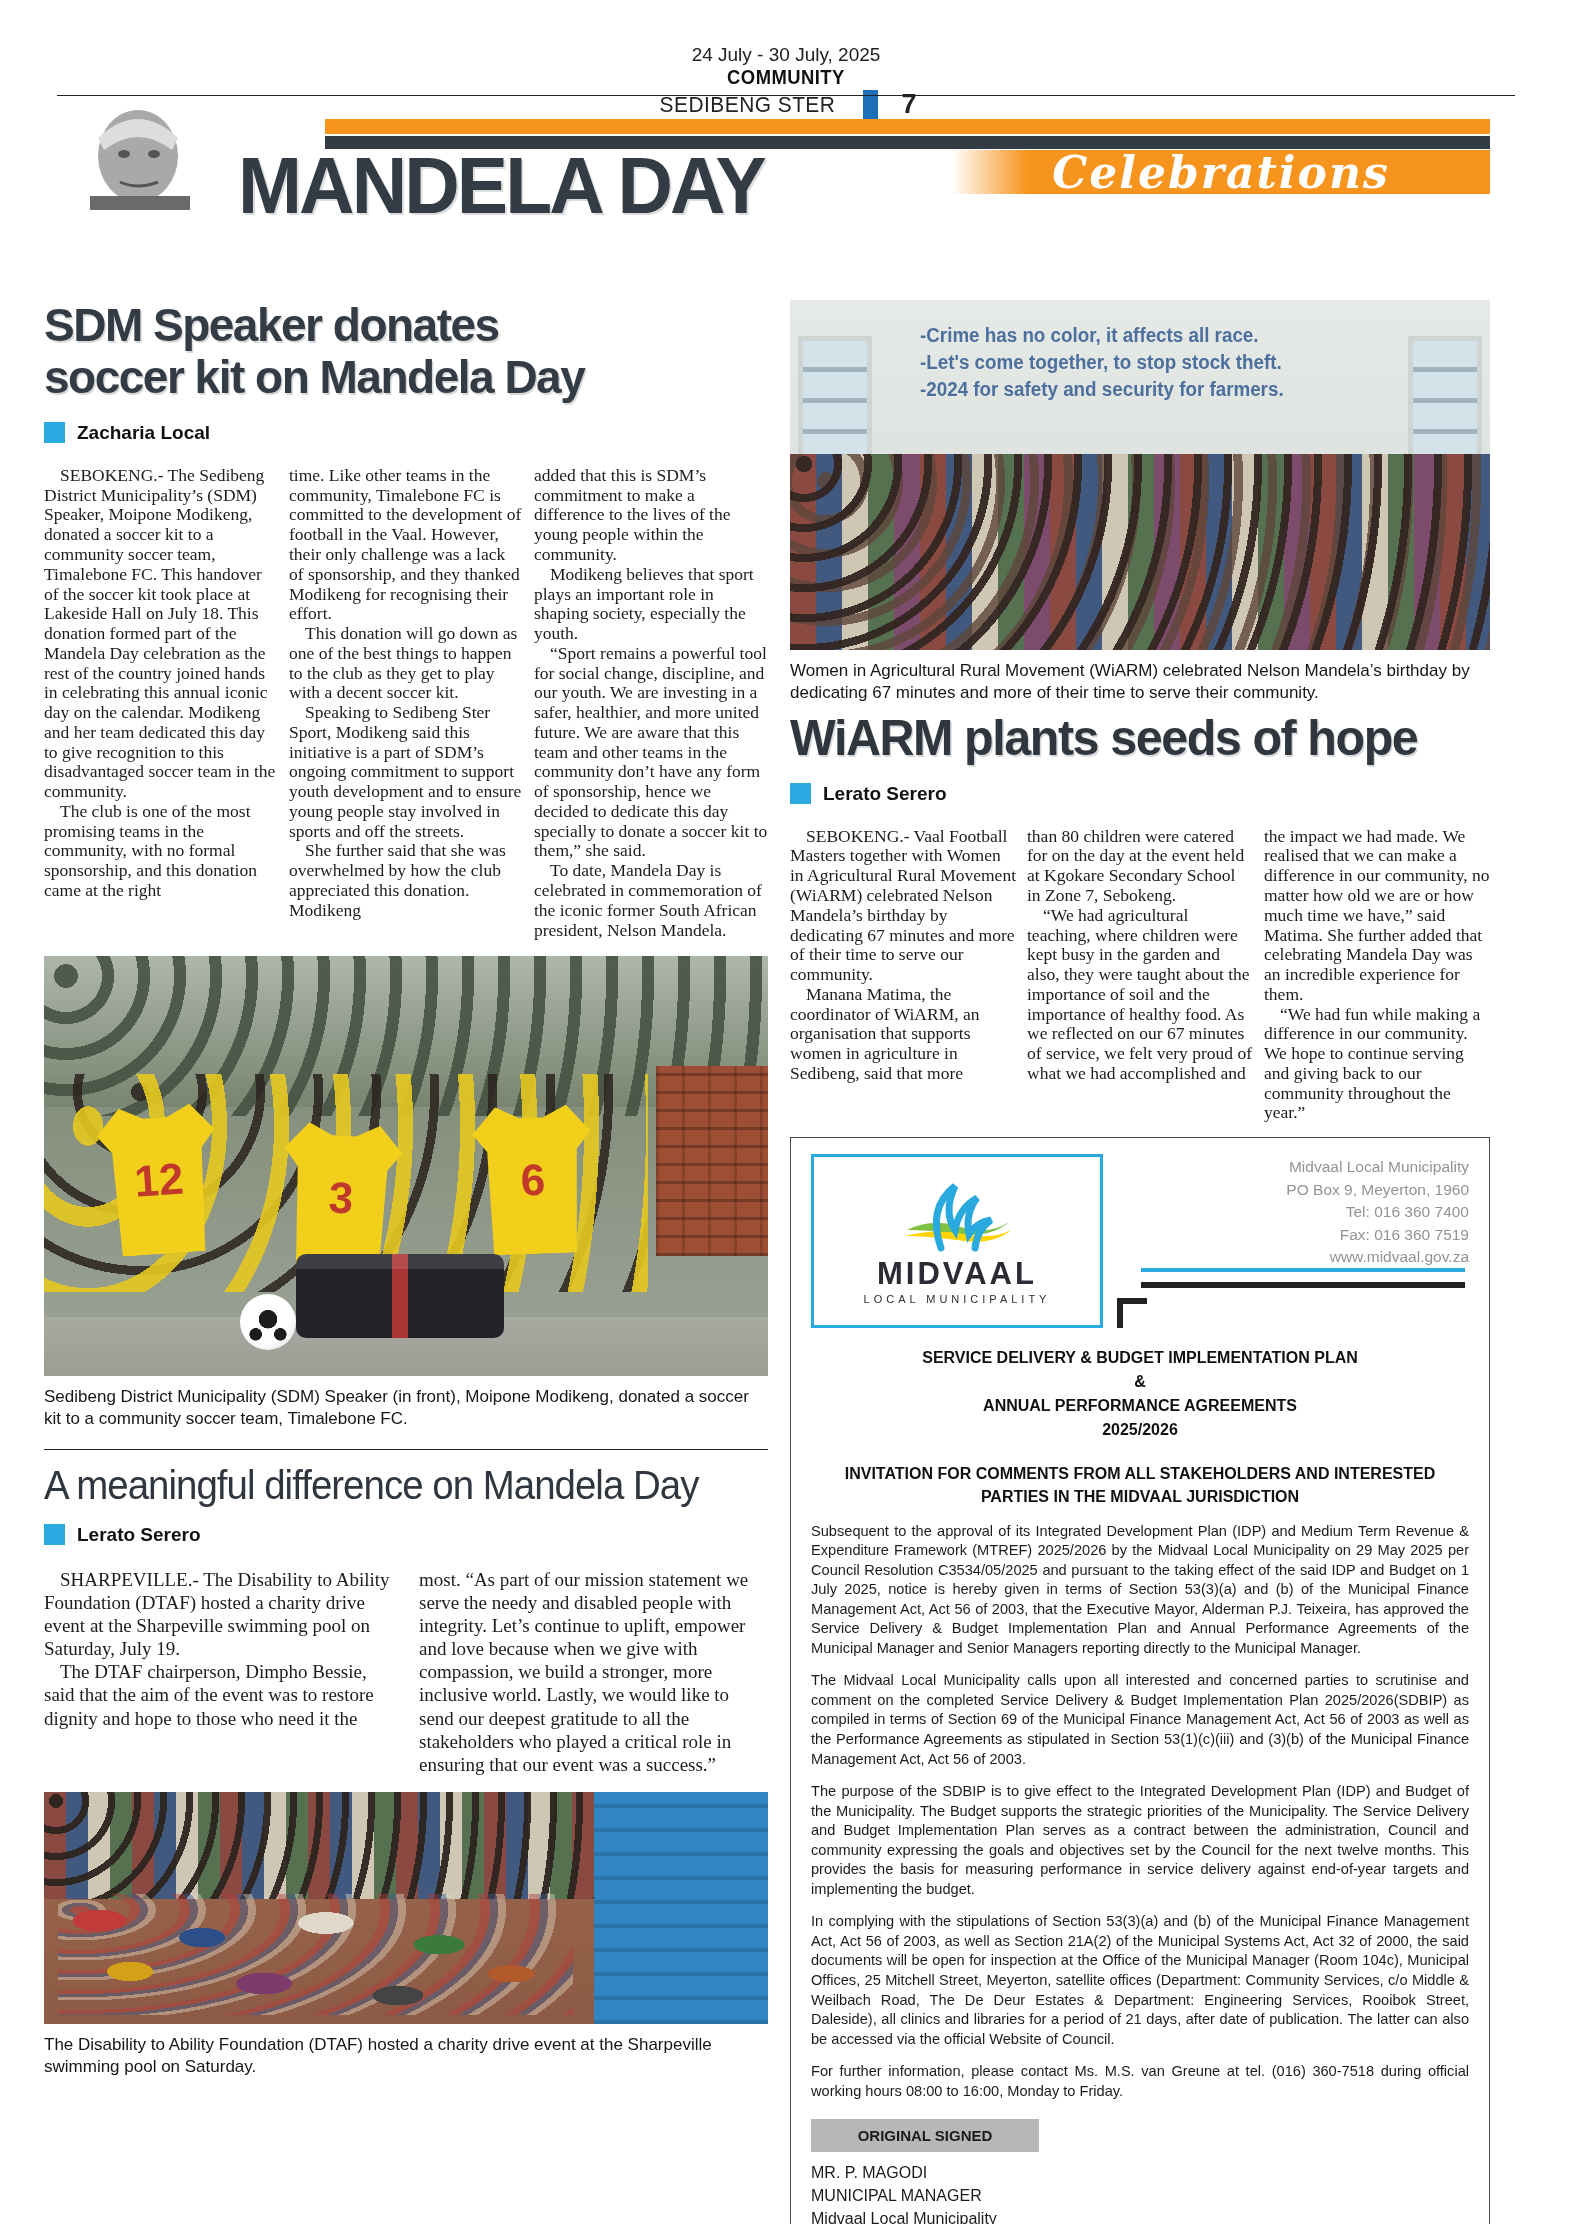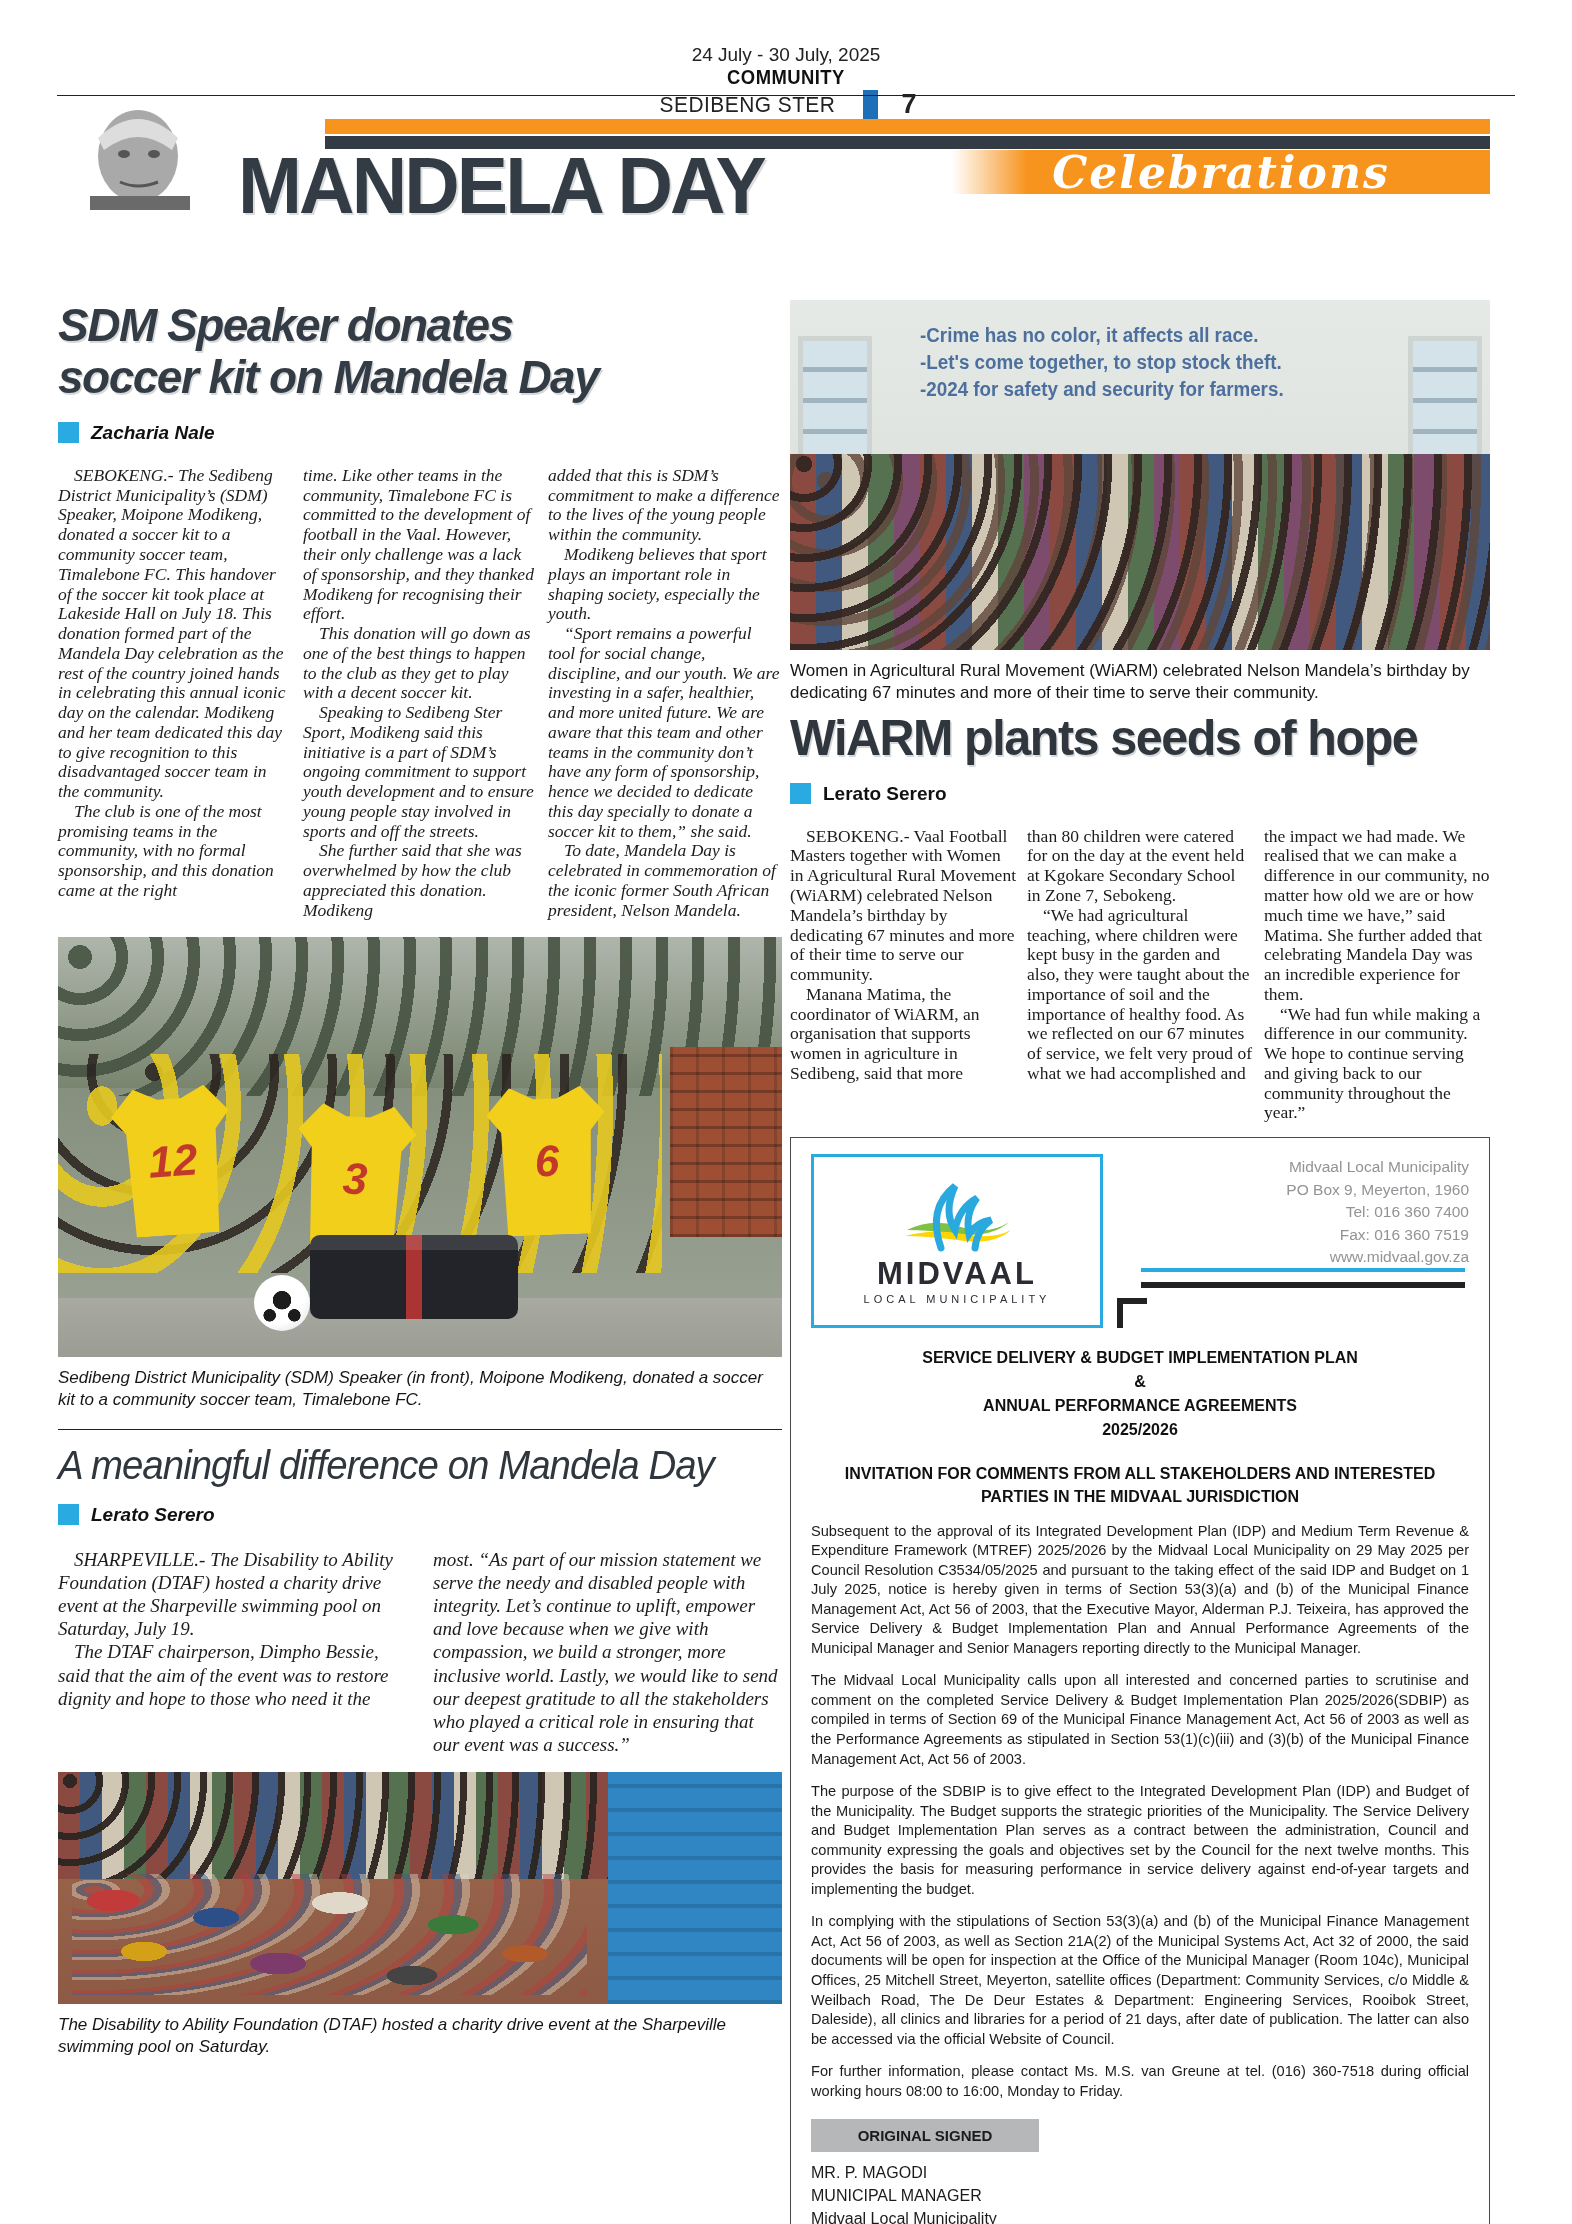--- a/index.html
+++ b/index.html
@@ -21,21 +21,21 @@
   .bar-orange{position:absolute;left:325px;top:119px;width:1165px;height:15px;background:#f7941e;}
   .bar-dark{position:absolute;left:325px;top:136px;width:1165px;height:13px;background:#333b44;}
   .banner-title{position:absolute;left:238px;top:146px;font-size:80px;font-weight:800;letter-spacing:-3px;
       color:#333b44;line-height:1;text-shadow:2px 2px 0 rgba(51,59,68,.18);transform:scaleX(.96);transform-origin:left;}
   .celeb-block{position:absolute;left:952px;top:150px;width:538px;height:44px;
       background:linear-gradient(90deg,rgba(247,148,30,0) 0%, #f7941e 14%, #f7941e 100%);
       display:flex;align-items:center;justify-content:center;}
   .celeb-text{font-family:"DejaVu Serif",serif;font-style:italic;font-weight:bold;font-size:44px;color:#ffffff;letter-spacing:2px;}
 
   
-  .col-left{position:absolute;left:58px;top:300px;width:724px;font-style:italic;}
+  .col-left{position:absolute;left:44px;top:300px;width:724px;}
   .col-right{position:absolute;left:790px;top:300px;width:700px;}
   .headline-xl{font-size:46px;font-weight:bold;letter-spacing:-1.5px;line-height:1.13;color:#333b44;
       text-shadow:1.5px 1.5px 0 rgba(51,59,68,.2);}
   .headline-wiarm{font-size:50px;font-weight:800;letter-spacing:-1.5px;line-height:1.05;color:#2f363d;
       text-shadow:1.5px 1.5px 0 rgba(51,59,68,.2);margin-top:8px;transform:scaleX(.97);transform-origin:left;}
   .headline-md{font-size:40px;font-weight:400;letter-spacing:-1px;line-height:1.05;color:#2f363d;transform:scaleX(.96);transform-origin:left;}
   .byline{display:flex;align-items:center;gap:12px;margin-top:18px;}
   .byline-sq{width:21px;height:21px;background:#29abe2;}
   .byline-name{font-size:19px;font-weight:bold;color:#111;}
   .bodycols{display:flex;gap:11px;margin-top:22px;}
@@ -159,21 +159,21 @@
     <span class="celeb-text">Celebrations</span>
   </div>
 
   <div class="col-left">
     <div class="headline-xl">
         <div>SDM Speaker donates</div>
         <div>soccer kit on Mandela Day</div>
       </div>
     <div class="byline">
       <span class="byline-sq"></span>
-      <span class="byline-name">Zacharia Nale</span>
+      <span class="byline-name">Zacharia Local</span>
     </div>
     <div class="bodycols">
       <div class="bodycol">
           <p>SEBOKENG.- The Sedibeng District Municipality’s (SDM) Speaker, Moipone Modikeng, donated a soccer kit to a community soccer team, Timalebone FC. This handover of the soccer kit took place at Lakeside Hall on July 18. This donation formed part of the Mandela Day celebration as the rest of the country joined hands in celebrating this annual iconic day on the calendar. Modikeng and her team dedicated this day to give recognition to this disadvantaged soccer team in the community.</p>
           <p>The club is one of the most promising teams in the community, with no formal sponsorship, and this donation came at the right</p>
         </div>
       <div class="bodycol cont">
           <p>time. Like other teams in the community, Timalebone FC is committed to the development of football in the Vaal. However, their only challenge was a lack of sponsorship, and they thanked Modikeng for recognising their effort.</p>
           <p>This donation will go down as one of the best things to happen to the club as they get to play with a decent soccer kit.</p>
           <p>Speaking to Sedibeng Ster Sport, Modikeng said this initiative is a part of SDM’s ongoing commitment to support youth development and to ensure young people stay involved in sports and off the streets.</p>

